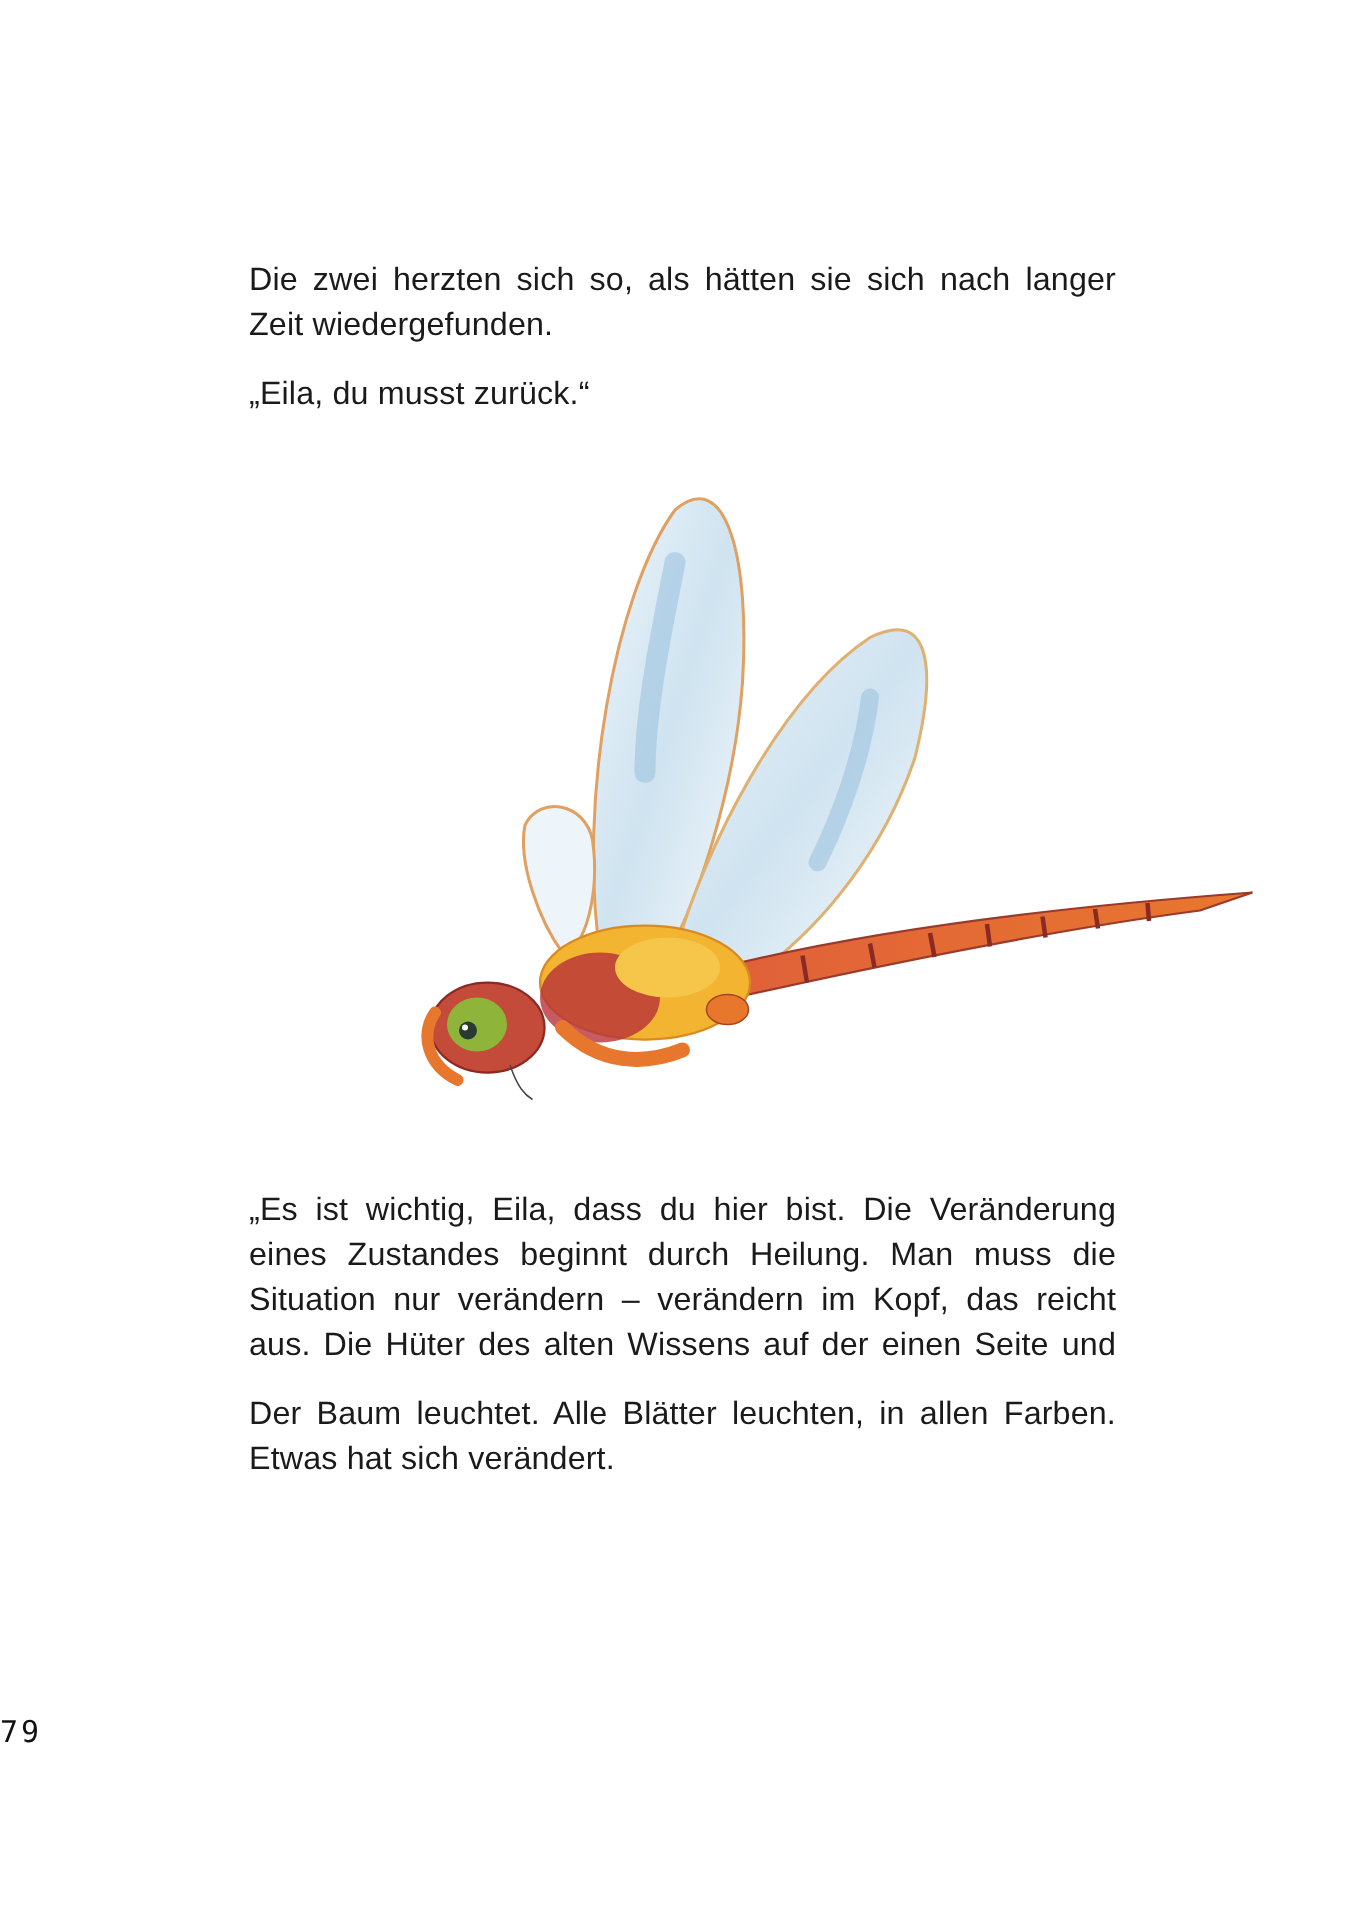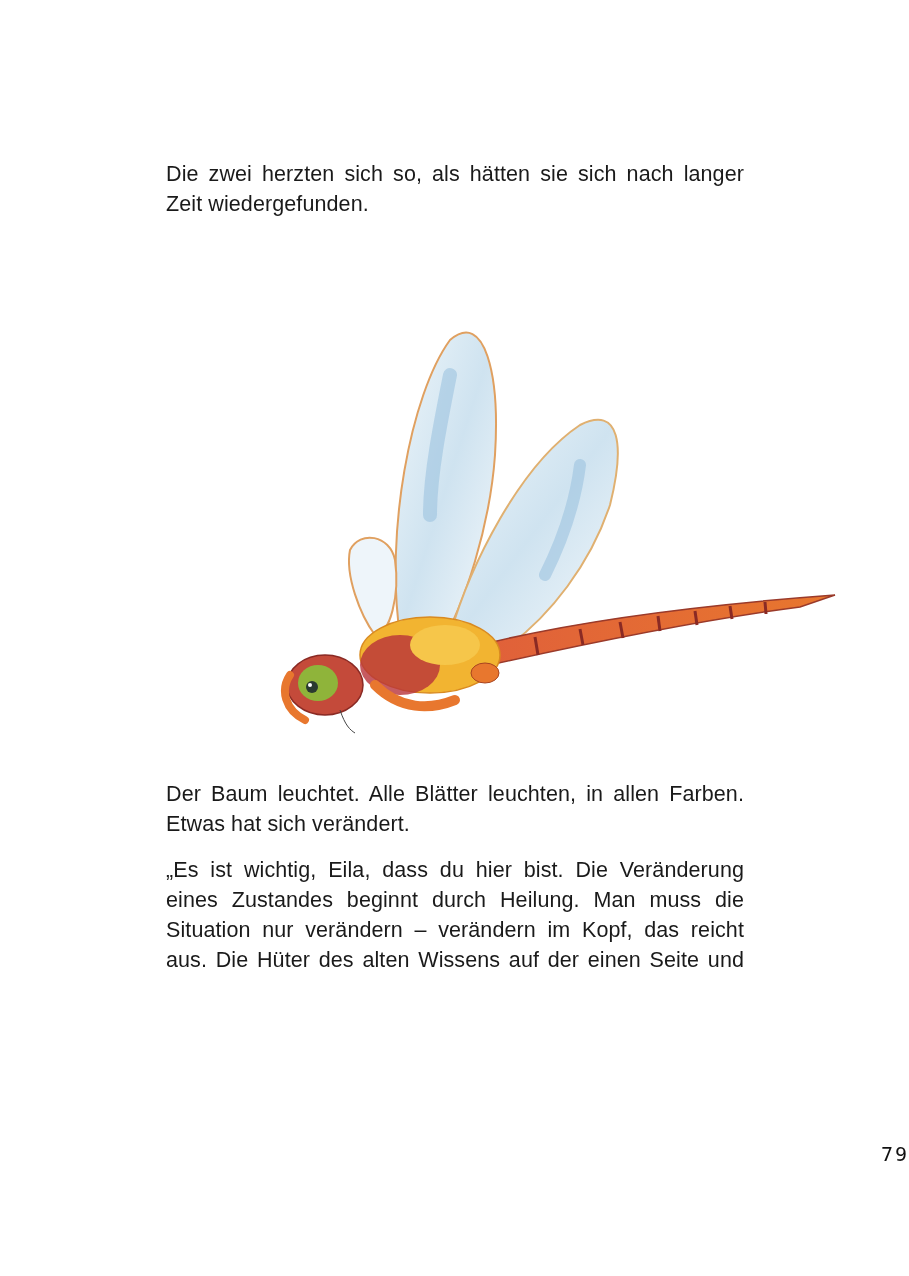--- a/index.html
+++ b/index.html
@@ -1,35 +1,36 @@
 <!DOCTYPE html>
 <html><head>
 <meta charset="utf-8">
 <style>
   html, body { margin: 0; padding: 0; background: #ffffff; }
   body { width: 909px; height: 1276px; position: relative; overflow: hidden;
          font-family: "Liberation Sans", "DejaVu Sans", sans-serif; color: #1a1a1a; }
   .page { position: absolute; left: 0; top: 0; width: 909px; height: 1276px; background: #fff; }
   .text-block { position: absolute; left: 166px; width: 578px; font-size: 21.5px; line-height: 30px;
-                letter-spacing: 0.1px; }
+                letter-spacing: 0.1px; margin-top: 12px; }
   .para { margin: 0 0 16px 0; text-align: justify; text-align-last: left; }
   .para.last-justified { text-align-last: justify; }
   #top-block { top: 159px; }
   #bottom-block { top: 779px; }
   .illustration { position: absolute; left: 280px; top: 315px; width: 570px; height: 435px; }
-  .page-number { position: absolute; left: 0; width: 909px; top: 1142px; text-align: right;
+  .page-number { position: absolute; left: 0; width: 909px; top: 1142px; text-align: left;
                  font-family: "DejaVu Sans Mono", monospace; font-size: 20px; letter-spacing: 2px; color: #111; }
 </style>
 </head>
 <body>
 
 <div class="page">
 
   <div class="text-block" id="top-block">
     <p class="para">Die zwei herzten sich so, als hätten sie sich nach langer Zeit wiedergefunden.</p>
+    <p class="para">„Eila, du musst zurück.“</p>
   </div>
 
   <div class="illustration">
     <svg width="570" height="435" viewBox="0 0 570 435">
       <defs>
         <linearGradient id="wingg" x1="0" y1="0" x2="1" y2="1">
           <stop offset="0" stop-color="#eef6fa"></stop>
           <stop offset="0.5" stop-color="#cfe3f0"></stop>
           <stop offset="1" stop-color="#f3f8fb"></stop>
         </linearGradient>
@@ -68,18 +69,18 @@
       <ellipse cx="45" cy="370" rx="38" ry="30" fill="#c44a3a" stroke="#8a2a24" stroke-width="1.5"></ellipse>
       <ellipse cx="38" cy="368" rx="20" ry="18" fill="#8fb43a"></ellipse>
       <circle cx="32" cy="372" r="6" fill="#2a3a30"></circle>
       <circle cx="30" cy="370" r="2" fill="#ffffff"></circle>
       <path d="M10 360 C0 375, 5 395, 25 405" stroke="#e8772e" stroke-width="8" fill="none" stroke-linecap="round"></path>
       <path d="M60 395 C65 410, 70 415, 75 418" stroke="#444" stroke-width="1" fill="none"></path>
     </svg>
   </div>
 
   <div class="text-block" id="bottom-block">
+    <p class="para last-justified">„Es ist wichtig, Eila, dass du hier bist. Die Veränderung eines Zustandes beginnt durch Heilung. Man muss die Situation nur verändern – verändern im Kopf, das reicht aus. Die Hüter des alten Wissens auf der einen Seite und</p>
     <p class="para">Der Baum leuchtet. Alle Blätter leuchten, in allen Farben. Etwas hat sich verändert.</p>
-    <p class="para last-justified">„Es ist wichtig, Eila, dass du hier bist. Die Veränderung eines Zustandes beginnt durch Heilung. Man muss die Situation nur verändern – verändern im Kopf, das reicht aus. Die Hüter des alten Wissens auf der einen Seite und</p>
   </div>
 
   <div class="page-number">79</div>
 </div>
 
 </body></html>

